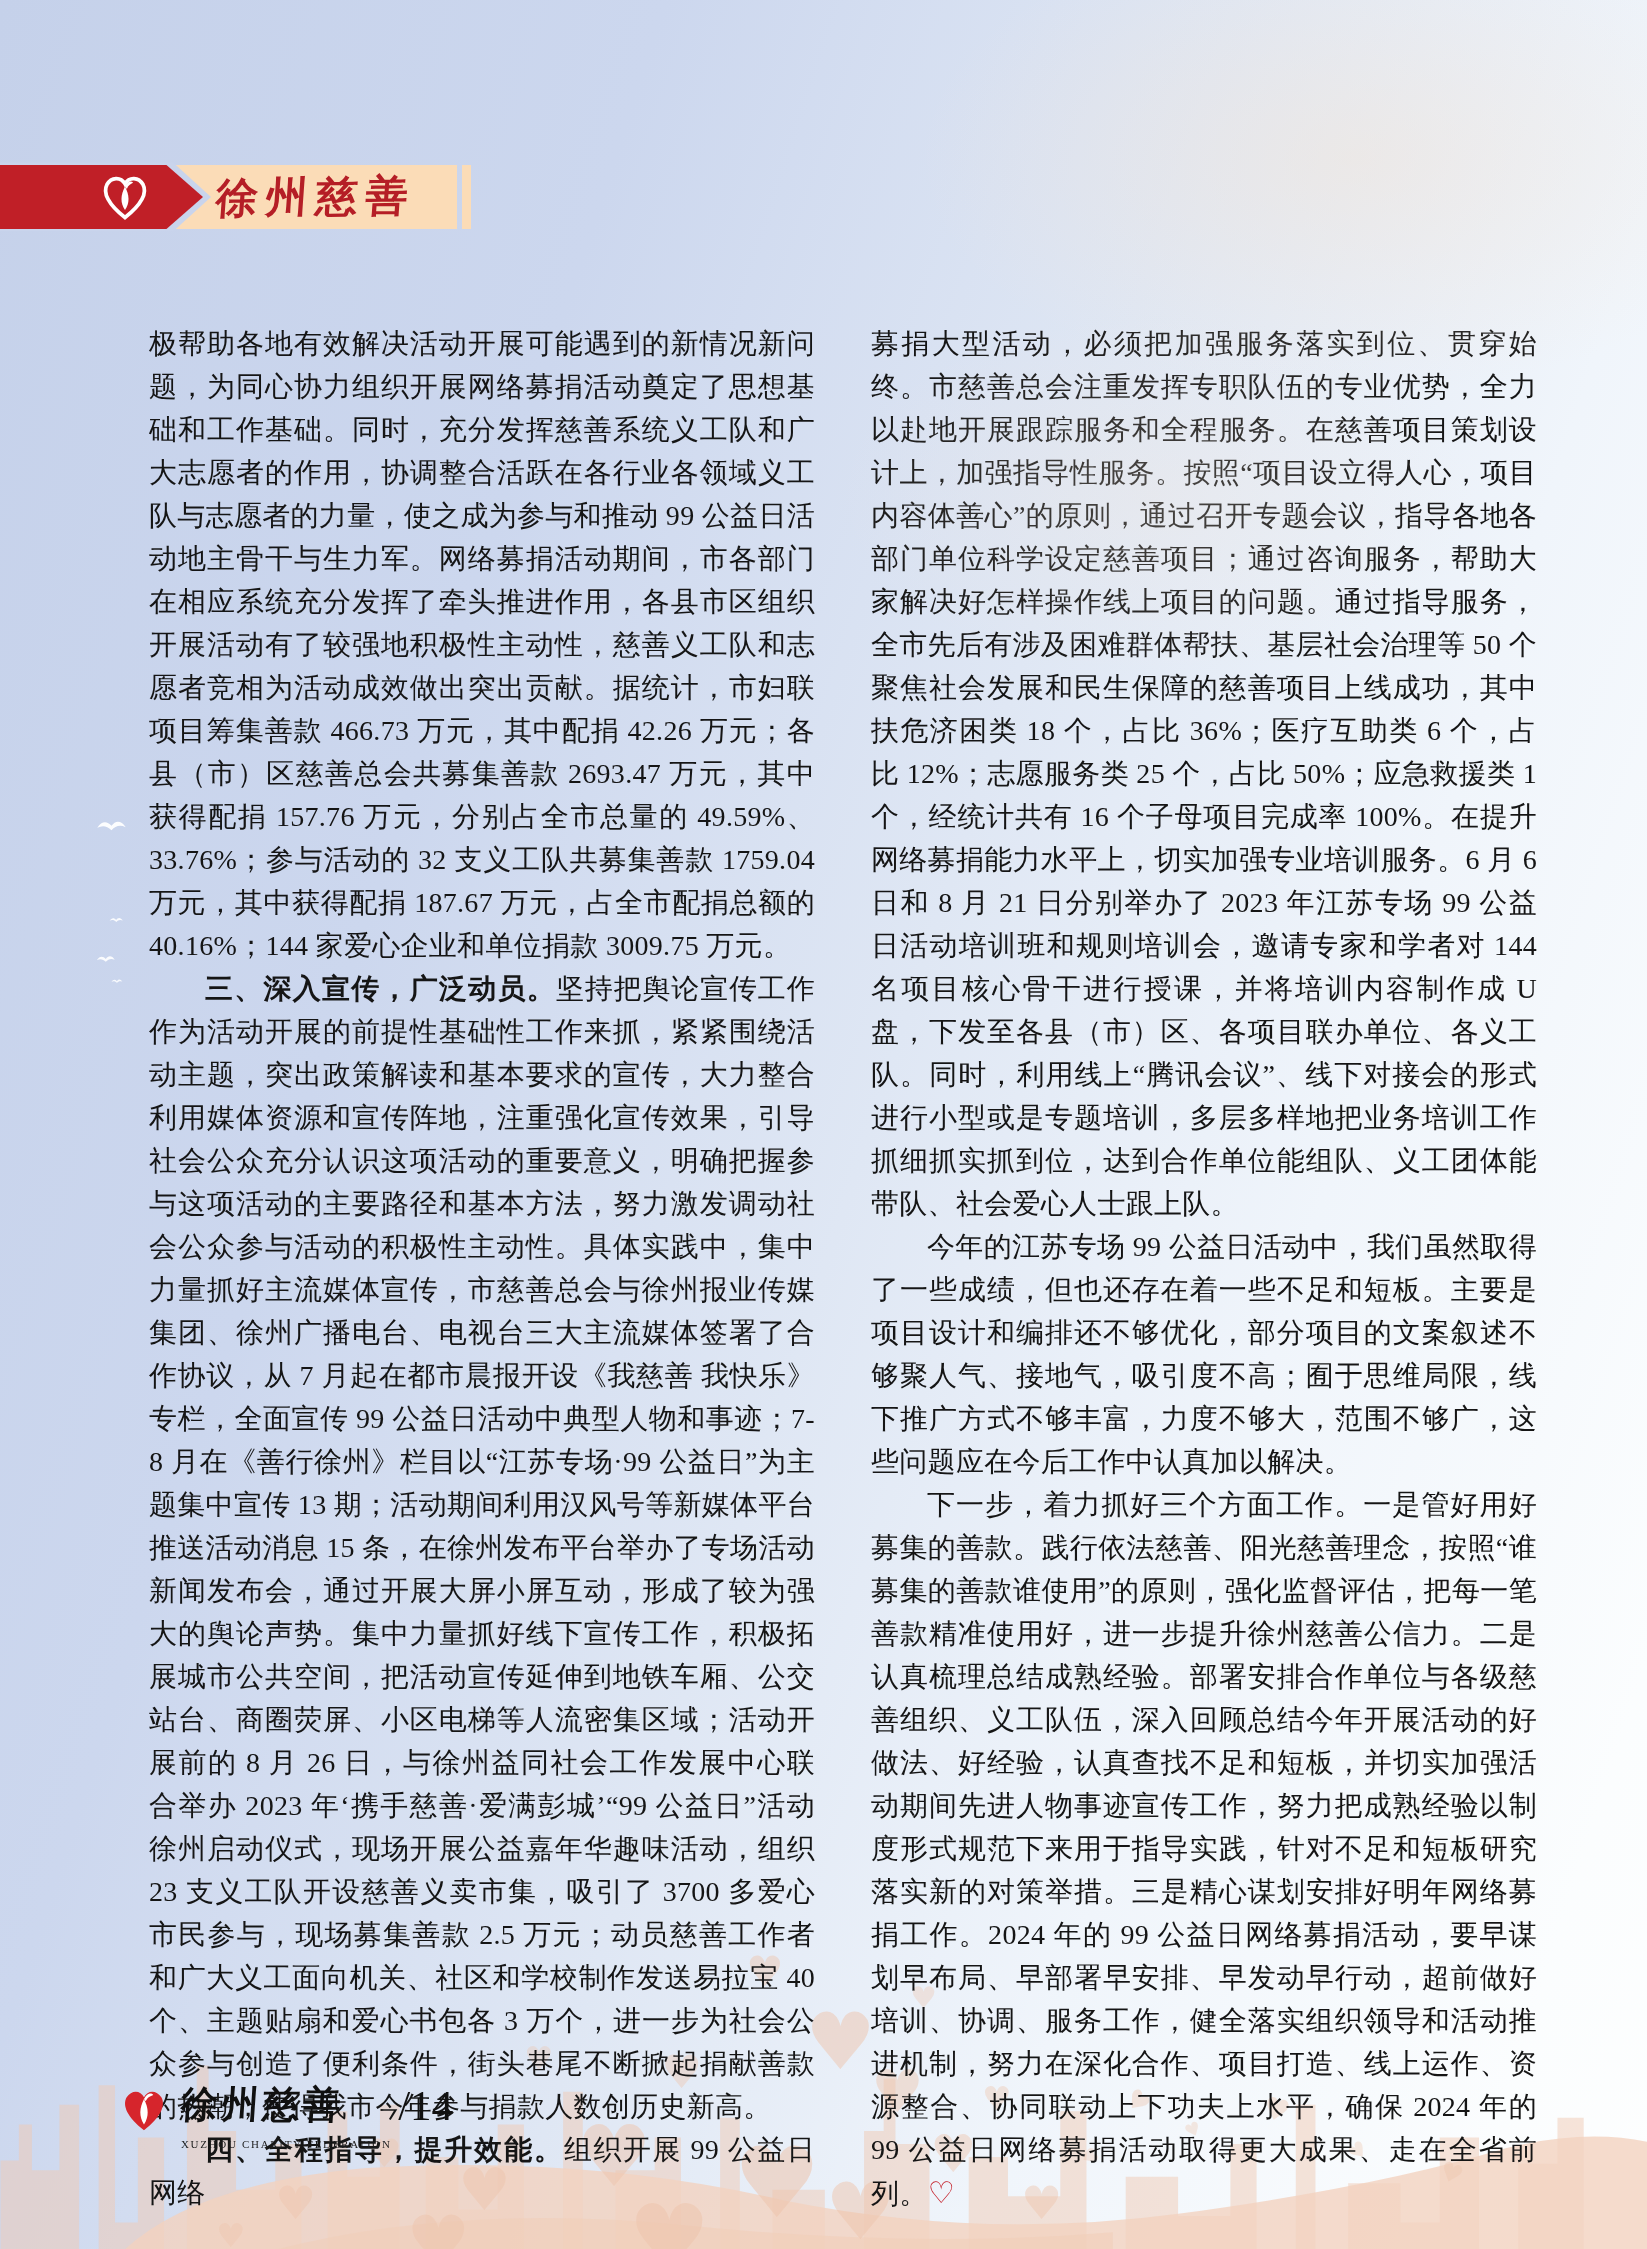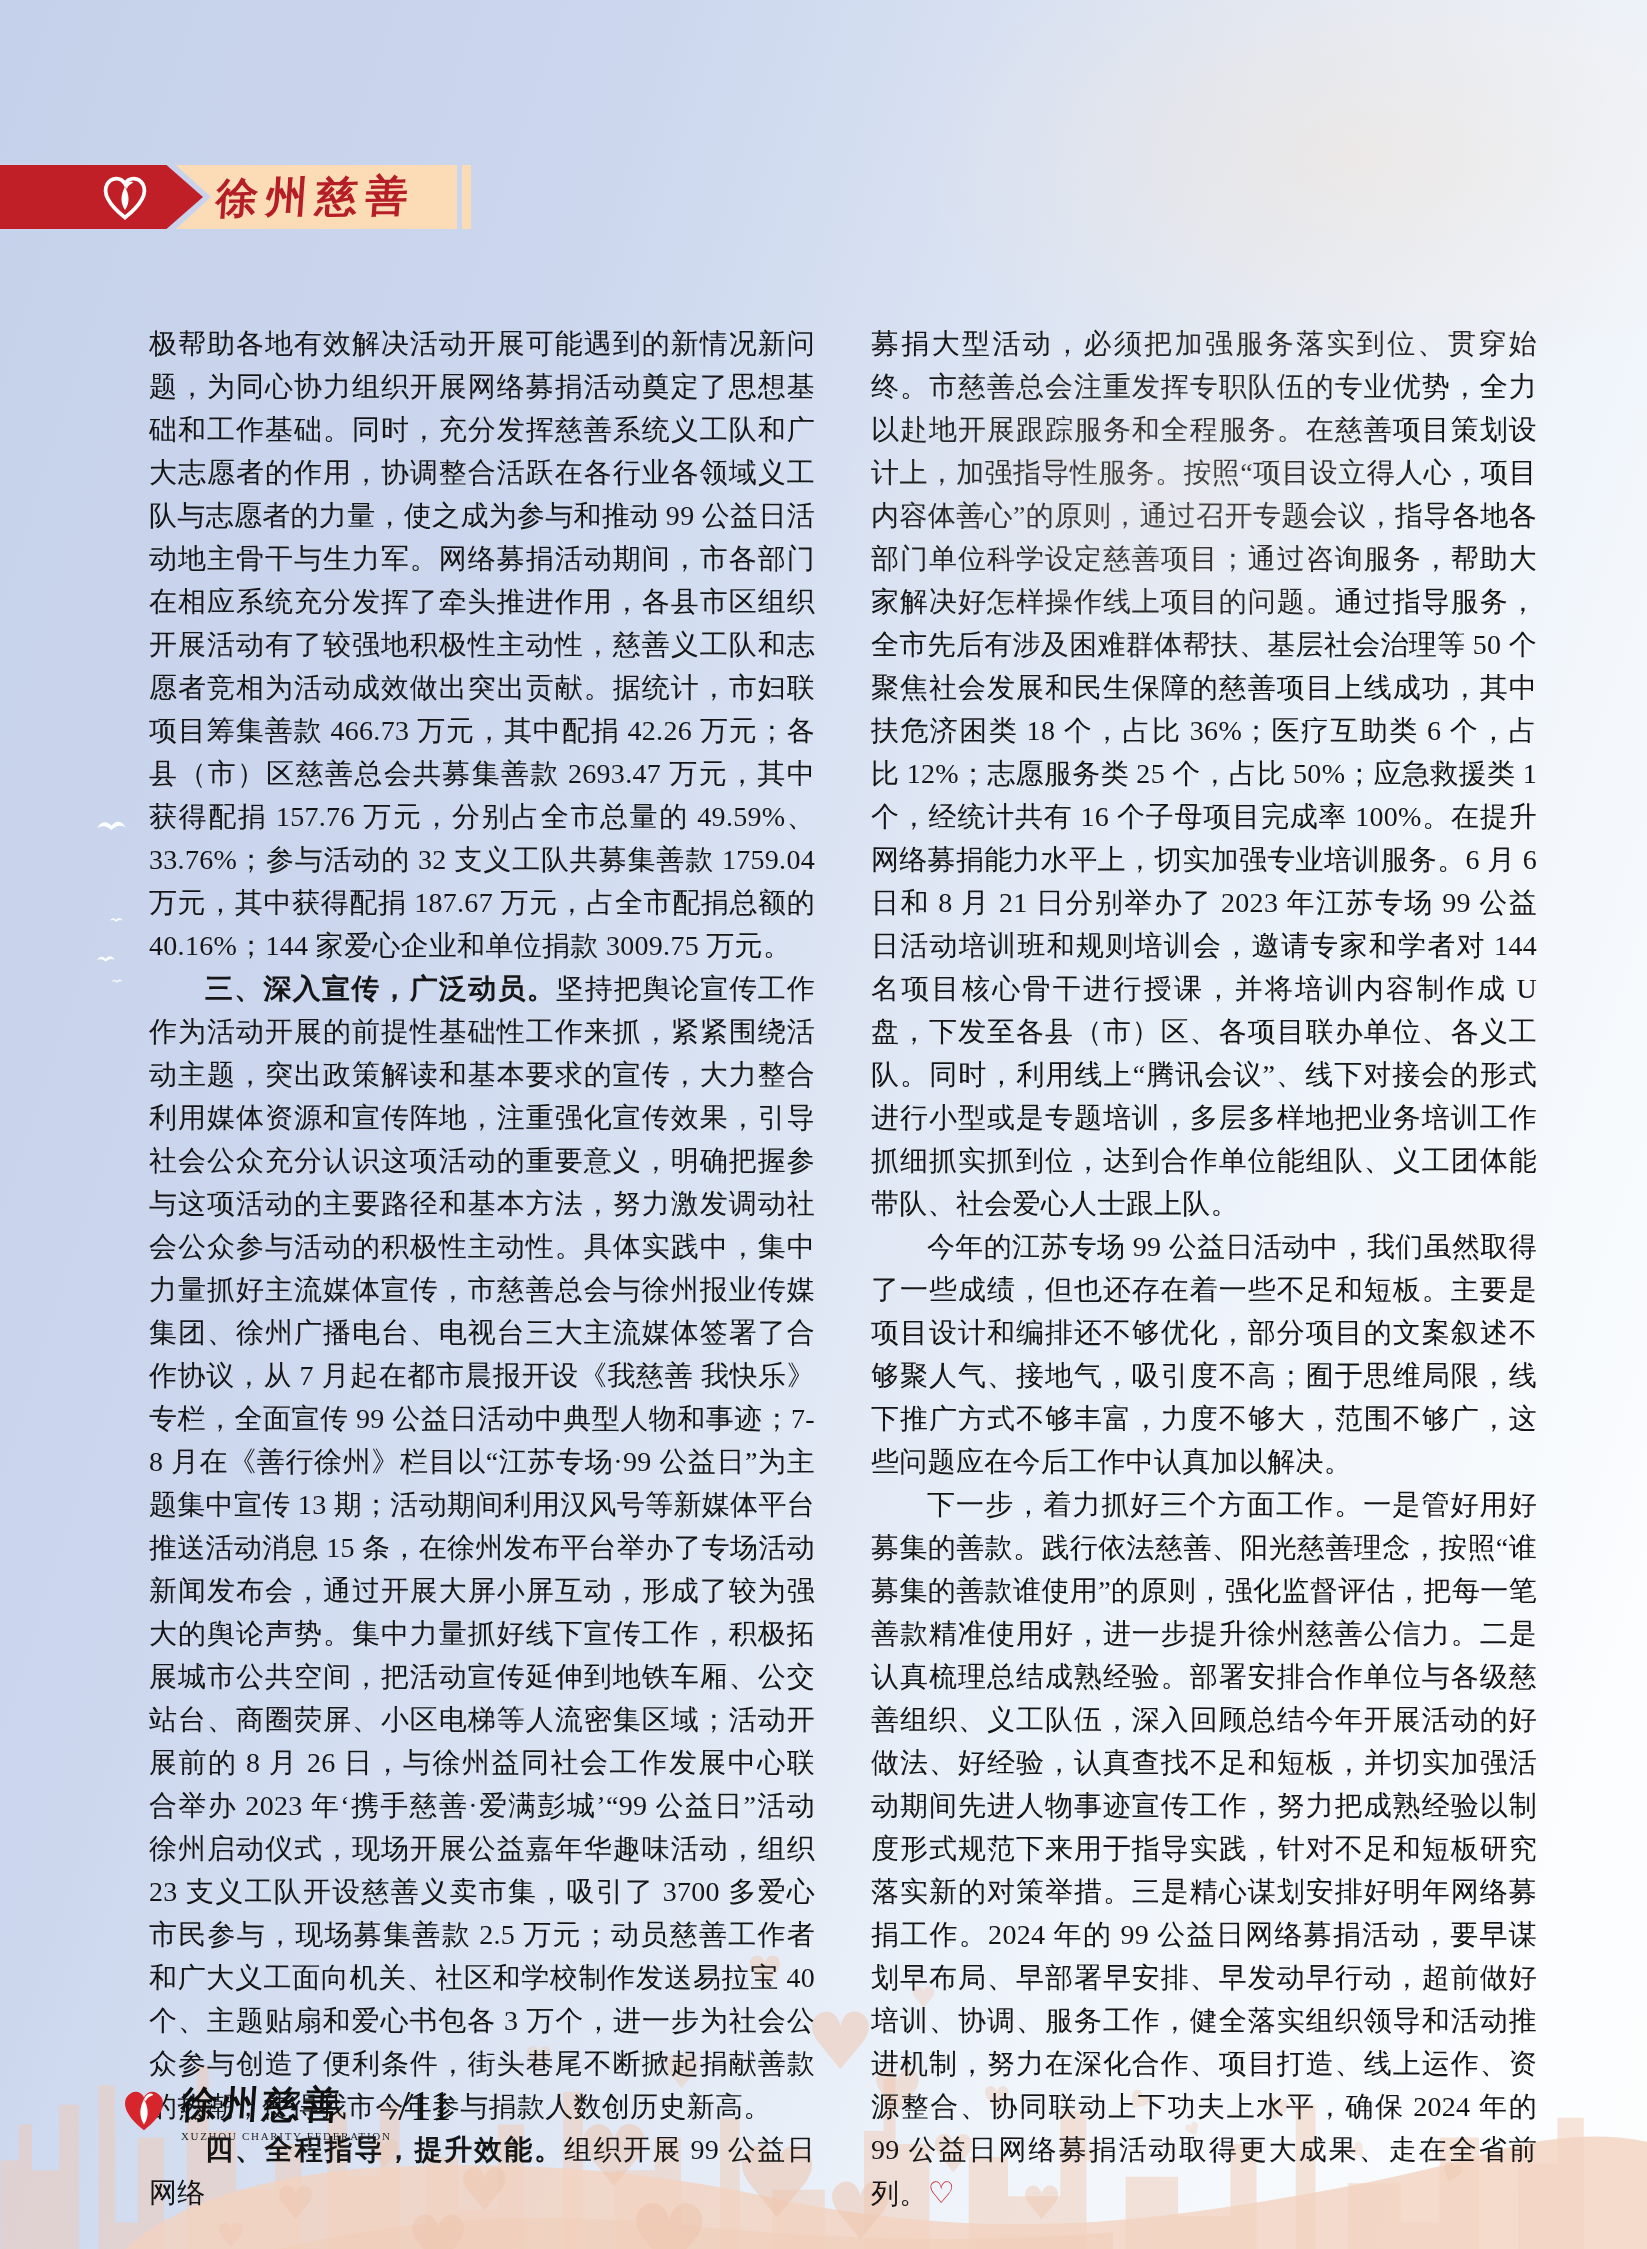--- a/index.html
+++ b/index.html
@@ -75,21 +75,21 @@
   }
   .footer-logo{margin-top:3.9px;}
   .footer-text{margin-left:7.9px;}
   .footer-title{
     font-family:"DejaVu Serif","Liberation Serif",serif;
     font-weight:bold;font-size:37px;color:#101010;
     letter-spacing:3.9px;transform:skewX(-4deg);white-space:nowrap;
   }
   .footer-subtitle{
     font-family:"Liberation Serif",serif;font-size:11px;color:#1d1d1d;
-    letter-spacing:1.7px;margin-top:0;white-space:nowrap;
+    letter-spacing:1.7px;margin-top:8px;white-space:nowrap;
   }
   .footer-page{
     font-family:"Liberation Serif",serif;font-size:43px;color:#111;
     margin-left:6.5px;margin-top:1.3px;white-space:nowrap;
   }
 </style>
 </head>
 <body>
 
 <div class="page">
@@ -172,17 +172,17 @@
   <div class="footer">
     <svg class="footer-logo" width="58" height="52" viewBox="0 0 90 90">
       <path d="M45,80 C16,58 7,37 15,23 C23,10 39,10 45,23 C51,10 67,10 75,23 C83,37 74,58 45,80 Z" fill="#d6252c"></path>
       <path d="M45,70 C36,56 37,42 45,26 C53,42 54,56 45,70 Z" fill="#ffffff"></path>
       <path d="M45,26 C50,16 58,14 61,19 C56,21 51,23 48,30 Z" fill="#ffffff"></path>
     </svg>
     <div class="footer-text">
       <div class="footer-title">徐州慈善</div>
       <div class="footer-subtitle">XUZHOU CHARITY FEDERATION</div>
     </div>
-    <div class="footer-page">/11</div>
+    <div class="footer-page">/14</div>
   </div>
 
 </div>
 
 
 </body></html>

